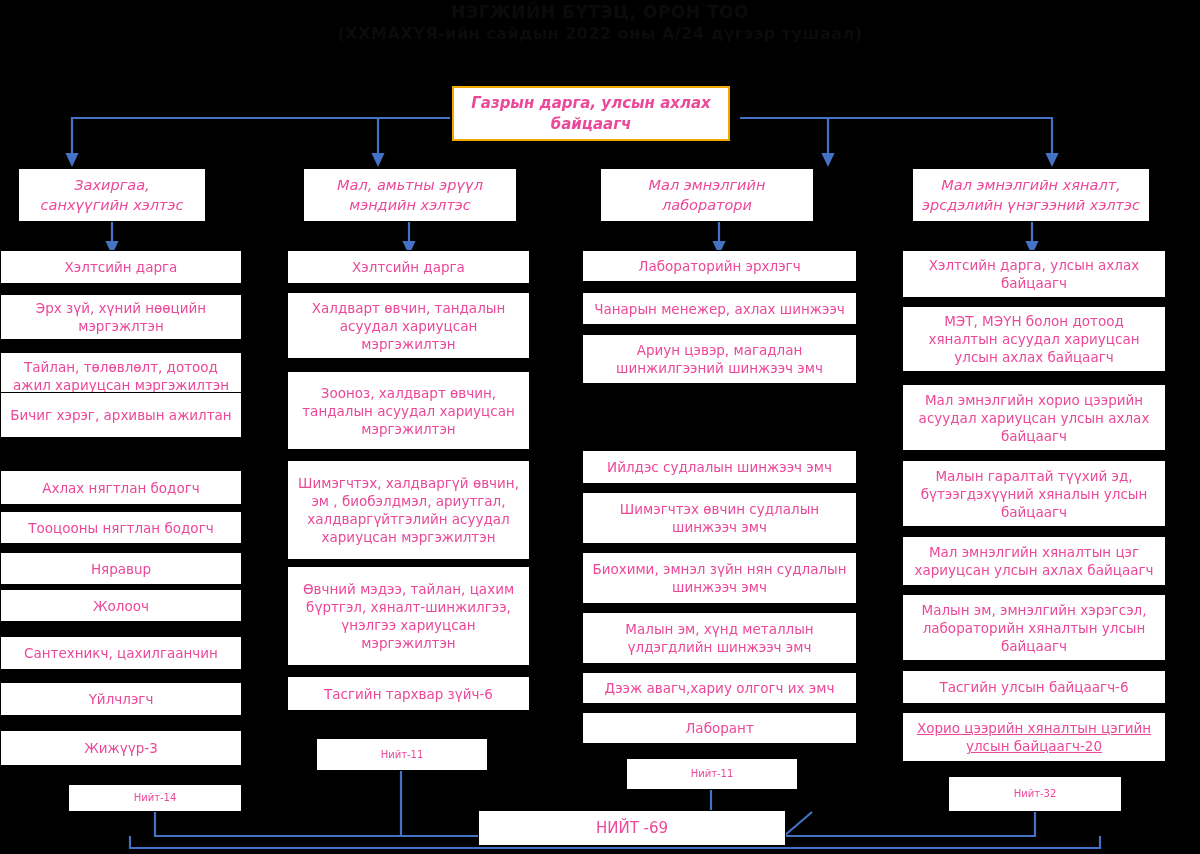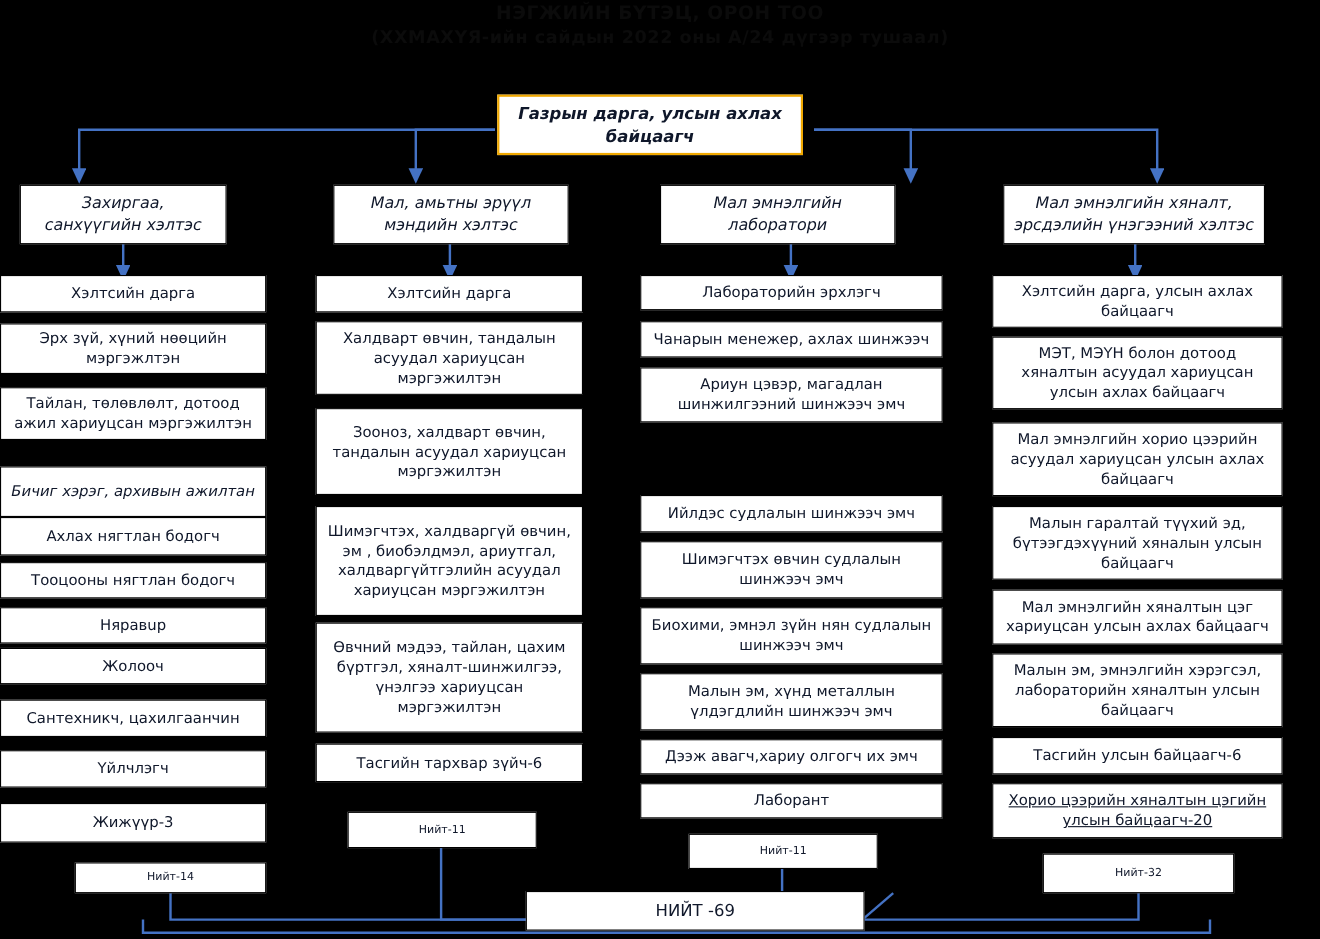--- a/index.html
+++ b/index.html
@@ -53,21 +53,21 @@
     box-sizing: border-box;
     background: #ffffff;
     border: 1px solid #000000;
     display: flex;
     align-items: center;
     justify-content: center;
     text-align: center;
     padding: 2px 6px;
     font-size: 13.5px;
     line-height: 18px;
-    color: #0f172a;
+    color: #ec4899;
     z-index: 3;
   }
   .box.root {
     border: 2px solid #f0a800;
     font-style: italic;
     font-weight: bold;
     font-size: 15px;
     line-height: 21px;
   }
   .box.dept {
@@ -124,21 +124,21 @@
   </div>
 
   <div class="box root" style="left:452px; top:86px; width:278px; height:55px;">Газрын дарга, улсын  ахлах байцаагч</div>
 
   <div class="box dept" style="left:18px; top:168px; width:188px; height:54px; white-space:pre-line;">Захиргаа,
 санхүүгийн хэлтэс</div>
 
   <div class="box" style="left:0px; top:250px; width:242px; height:34px;">Хэлтсийн дарга</div>
   <div class="box" style="left:0px; top:294px; width:242px; height:46px;">Эрх зүй, хүний нөөцийн мэргэжлтэн</div>
   <div class="box" style="left:0px; top:352px; width:242px; height:48px;">Тайлан, төлөвлөлт, дотоод ажил хариуцсан мэргэжилтэн</div>
-  <div class="box" style="left:0px; top:424px; width:242px; height:46px;font-style:italic;">Бичиг хэрэг, архивын ажилтан</div>
+  <div class="box" style="left:0px; top:392px; width:242px; height:46px;">Бичиг хэрэг, архивын ажилтан</div>
   <div class="box" style="left:0px; top:470px; width:242px; height:35px;">Ахлах нягтлан бодогч</div>
   <div class="box" style="left:0px; top:511px; width:242px; height:33px;">Тооцооны нягтлан бодогч</div>
   <div class="box" style="left:0px; top:552px; width:242px; height:33px;">Няравup</div>
   <div class="box" style="left:0px; top:589px; width:242px; height:33px;">Жолооч</div>
   <div class="box" style="left:0px; top:636px; width:242px; height:34px;">Сантехникч, цахилгаанчин</div>
   <div class="box" style="left:0px; top:682px; width:242px; height:34px;">Үйлчлэгч</div>
   <div class="box" style="left:0px; top:730px; width:242px; height:36px;">Жижүүр-3</div>
   <div class="box total" style="left:68px; top:784px; width:174px; height:28px;">Нийт-14</div>
 
   <div class="box dept" style="left:303px; top:168px; width:214px; height:54px;">Мал, амьтны  эрүүл мэндийн хэлтэс</div>

